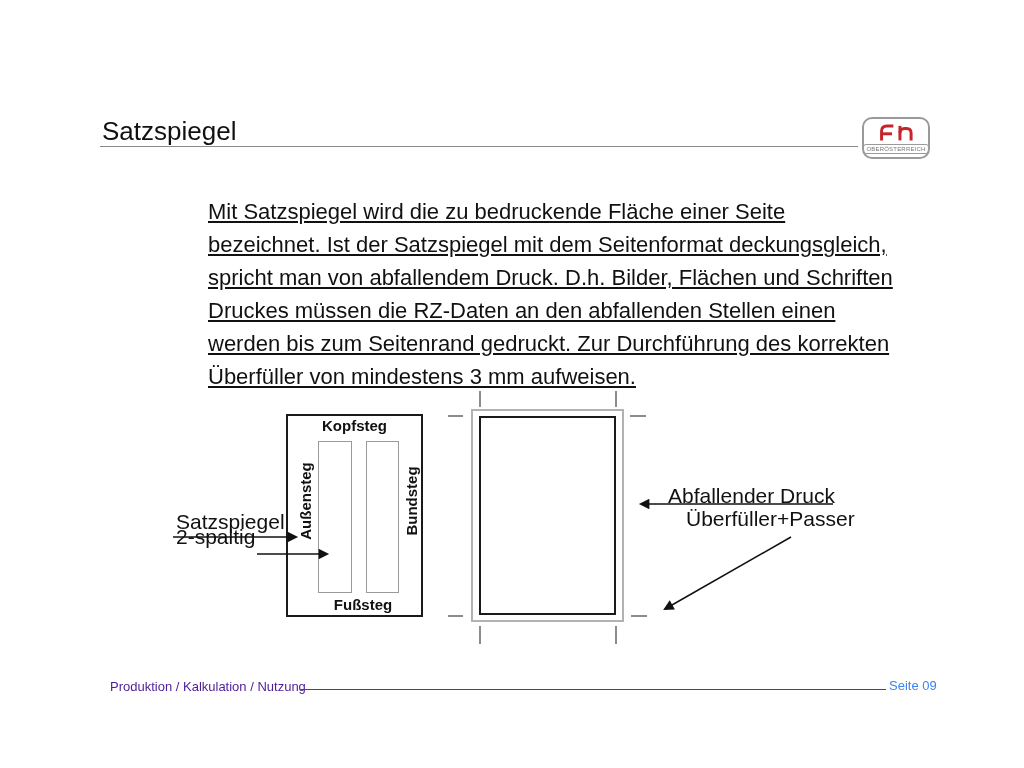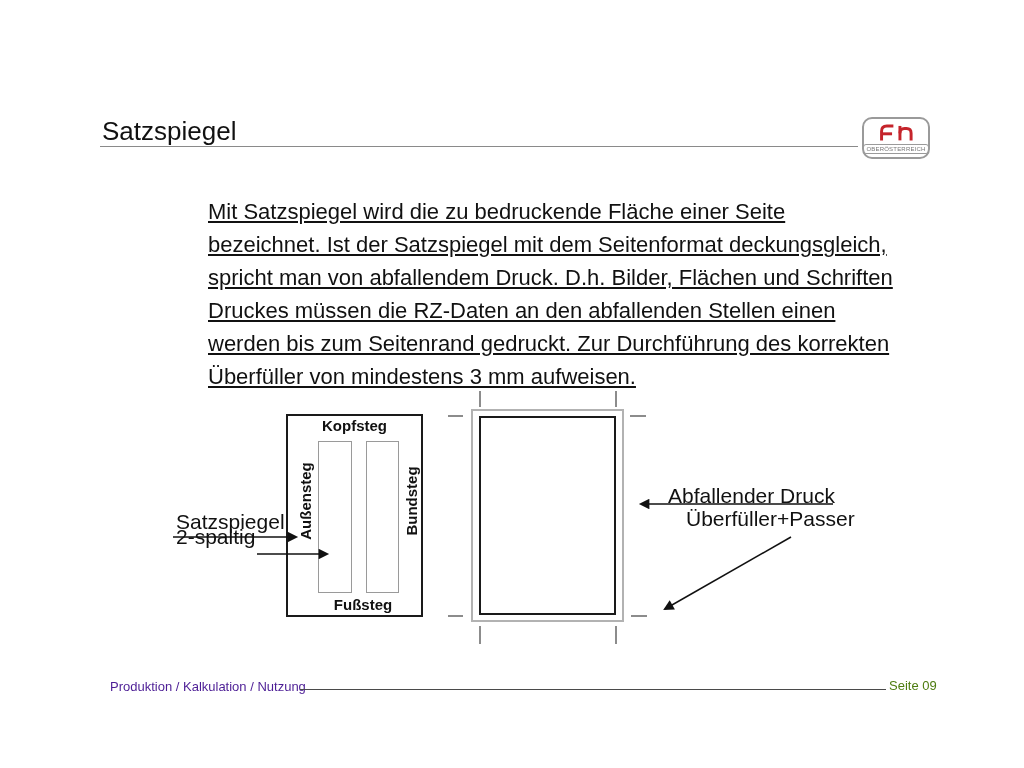--- a/index.html
+++ b/index.html
@@ -54,21 +54,21 @@
   .ann-spaltig      { left: 176px; top: 525px; }
   .ann-abfallender  { left: 668px; top: 484px; }
   .ann-ueberfueller { left: 668px; top: 507px; margin-left: 18px; }
 
   
   .overlay { left: 0; top: 0; width: 1024px; height: 768px; pointer-events: none; }
 
   
   .footer-left  { left: 110px; top: 679px; font-size: 13px; color: #4c1d95; }
   .footer-rule  { left: 300px; top: 689px; width: 586px; height: 1px; background: #4a4a4a; }
-  .footer-right { left: 889px; top: 678px; font-size: 13px; color: #4d7c0f; }
+  .footer-right { left: 889px; top: 678px; font-size: 13px; color: #3b82f6; }
 </style>
 </head>
 <body>
 
 <div class="slide">
 
   <div class="abs title">Satzspiegel</div>
   <div class="abs title-rule"></div>
 
   <div class="abs logo">

